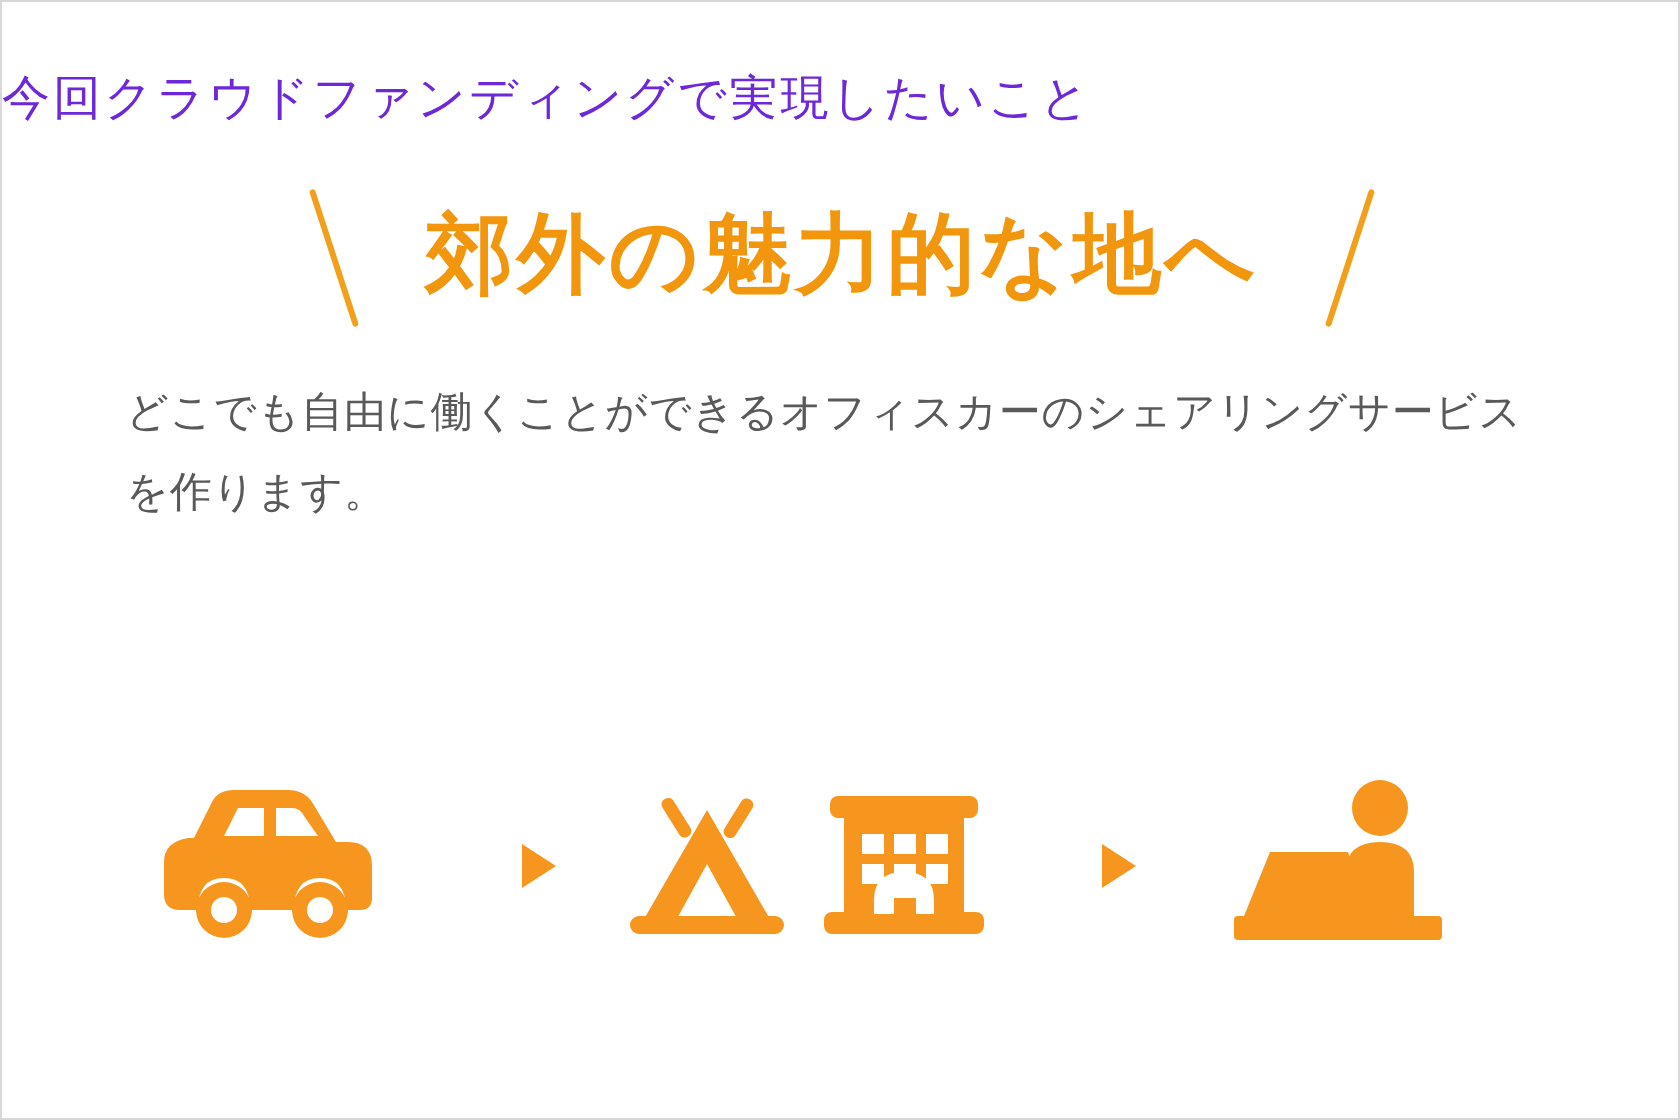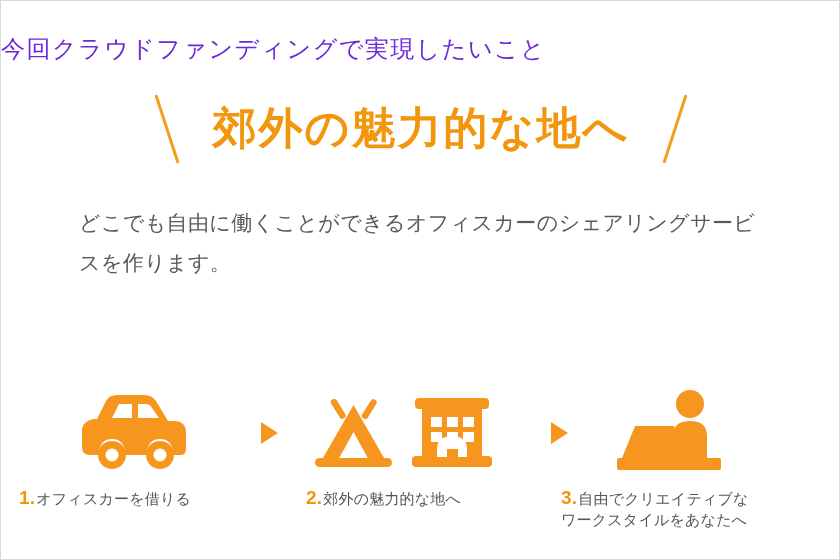--- a/index.html
+++ b/index.html
@@ -78,21 +78,21 @@
   .body-copy {
     position: absolute;
     left: 62px;
     top: 186px;
     width: 716px;
     font-size: 21px;
     line-height: 40px;
     color: #595959;
     letter-spacing: 0.4px;
   }
-  .body-copy p { margin: 16px; }
+  .body-copy p { margin: 0; }
 
   
   .steps {
     position: absolute;
     left: 0;
     top: 386px;
     width: 840px;
     height: 160px;
   }
   .icon-band {
@@ -226,30 +226,16 @@
           <path fill="#f7961e" d="M62 68 L62 46 Q62 31 79 31 Q96 31 96 46 L96 68 Z"></path>
           <path fill="#ffffff" d="M62 50 Q68 50 68 56 L68 68 L62 68 Z"></path>
           <path fill="#f7961e" d="M24 36 L63 36 L74 68 L11 68 Z"></path>
           <path fill="#ffffff" d="M28 40 L60 40 L69 64 L18 64 Z" opacity="0"></path>
           <rect x="6" y="68" width="104" height="12" rx="2" fill="#f7961e"></rect>
         </svg>
       </div>
 
     </div>
 
-    <div class="captions">
-      <div class="caption cap-1">
-        <span class="num">1.</span><span>オフィスカーを借りる</span>
-      </div>
-      <div class="caption cap-2">
-        <span class="num">2.</span><span>郊外の魅力的な地へ</span>
-      </div>
-      <div class="caption cap-3">
-        <span class="cap-head">
-          <span class="num">3.</span><span>自由でクリエイティブな</span>
-        </span>
-        <span class="cap-line">ワークスタイルをあなたへ</span>
-      </div>
-    </div>
 
   </div>
 
 </div>
 
 </body></html>

